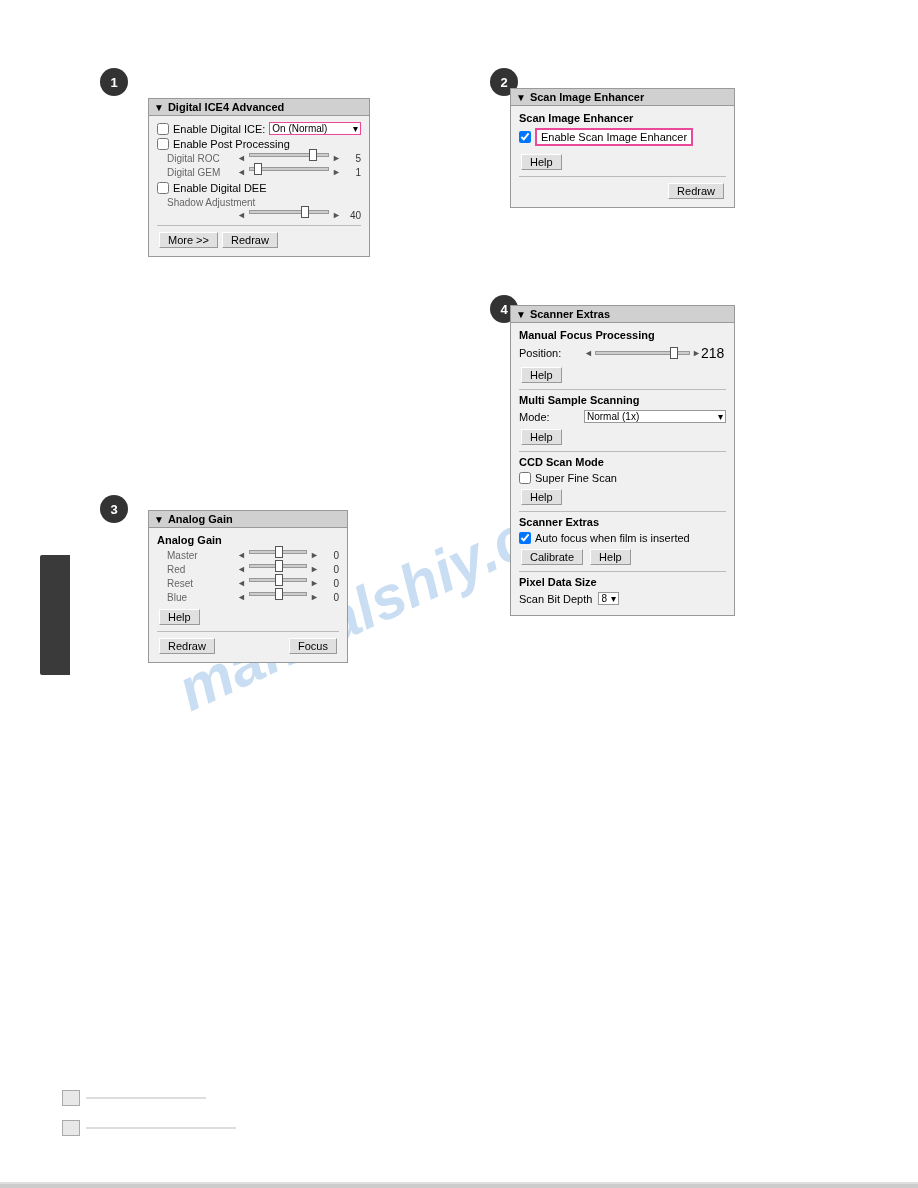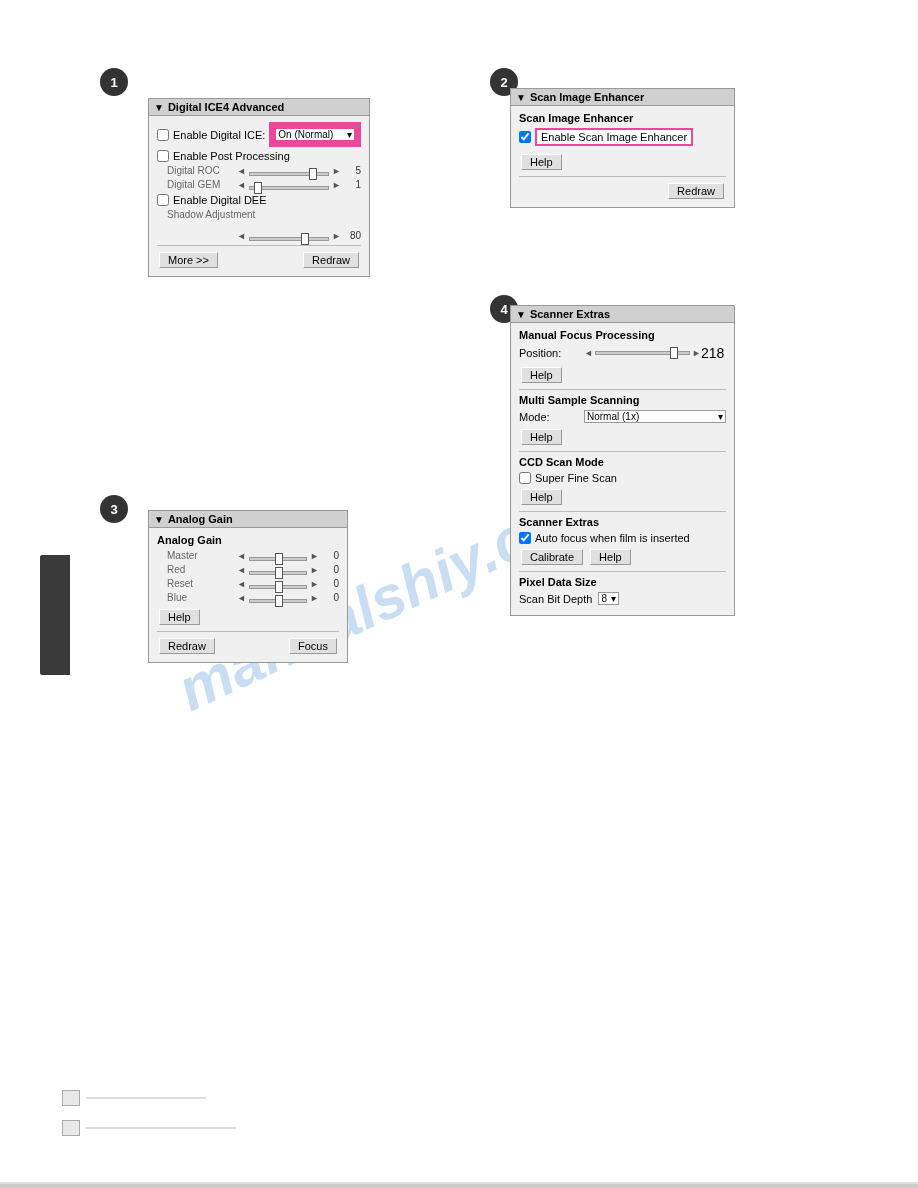--- a/index.html
+++ b/index.html
@@ -70,21 +70,21 @@
 
     .checkbox-row input[type="checkbox"] {
       margin-right: 4px;
       width: 12px;
       height: 12px;
     }
 
     
     .slider-row {
       display: flex;
-      align-items: flex-end;
+      align-items: flex-start;
       margin-bottom: 3px;
       padding-left: 10px;
     }
 
     .slider-label {
       width: 70px;
       color: #666;
       font-size: 10px;
     }
 
@@ -227,21 +227,21 @@
   <div class="panel" style="top: 98px; left: 148px; width: 222px;">
     <div class="panel-title-bar">
       <span class="arrow">▼</span>
       <span>Digital ICE4 Advanced</span>
     </div>
     <div class="panel-content">
 
       <div class="checkbox-row">
         <input type="checkbox" style="">
         <span>Enable Digital ICE:</span>
-        <div style="margin-left:4px; display:flex; align-items:center; border:7px solid #ec4899; background:white; padding:0 2px; font-size:10px; flex:1;">
+        <div style="margin-left:4px; display:flex; align-items:center; border:1px solid #ec4899; background:white; padding:0 2px; font-size:10px; flex:1;">
           <span>On (Normal)</span>
           <span style="margin-left:auto;">▾</span>
         </div>
       </div>
 
       <div class="checkbox-row">
         <input type="checkbox" style="">
         <span>Enable Post Processing</span>
       </div>
 
@@ -263,37 +263,37 @@
         </div>
         <span class="slider-arrow-right">►</span>
         <span class="slider-value">1</span>
       </div>
 
       <div class="checkbox-row" style="margin-top:4px;">
         <input type="checkbox" style="">
         <span>Enable Digital DEE</span>
       </div>
 
-      <div style="padding-left:10px; font-size:10px; color:#666; margin-bottom:10px;">
+      <div style="padding-left:10px; font-size:10px; color:#666; margin-bottom:2px;">
         <span>Shadow Adjustment</span>
       </div>
 
       <div class="slider-row">
         <span class="slider-label"></span>
         <span class="slider-arrow-left">◄</span>
         <div class="slider-track">
           <div class="slider-thumb" style="left: 65%;"></div>
         </div>
         <span class="slider-arrow-right">►</span>
-        <span class="slider-value">80</span>
-      </div>
-
-      <hr class="divider-line">
-
-      <div style="display:flex; justify-content:space-between; align-items:center; margin-top:4px;gap:48px;">
+        <span class="slider-value">40</span>
+      </div>
+
+      <hr class="divider-line">
+
+      <div style="display:flex; align-items:center; margin-top:4px;">
         <button class="btn">More &gt;&gt;</button>
         <button class="btn">Redraw</button>
       </div>
     </div>
   </div>
 
   <div class="panel" style="top: 88px; left: 510px; width: 225px;">
     <div class="panel-title-bar">
       <span class="arrow">▼</span>
       <span>Scan Image Enhancer</span>

